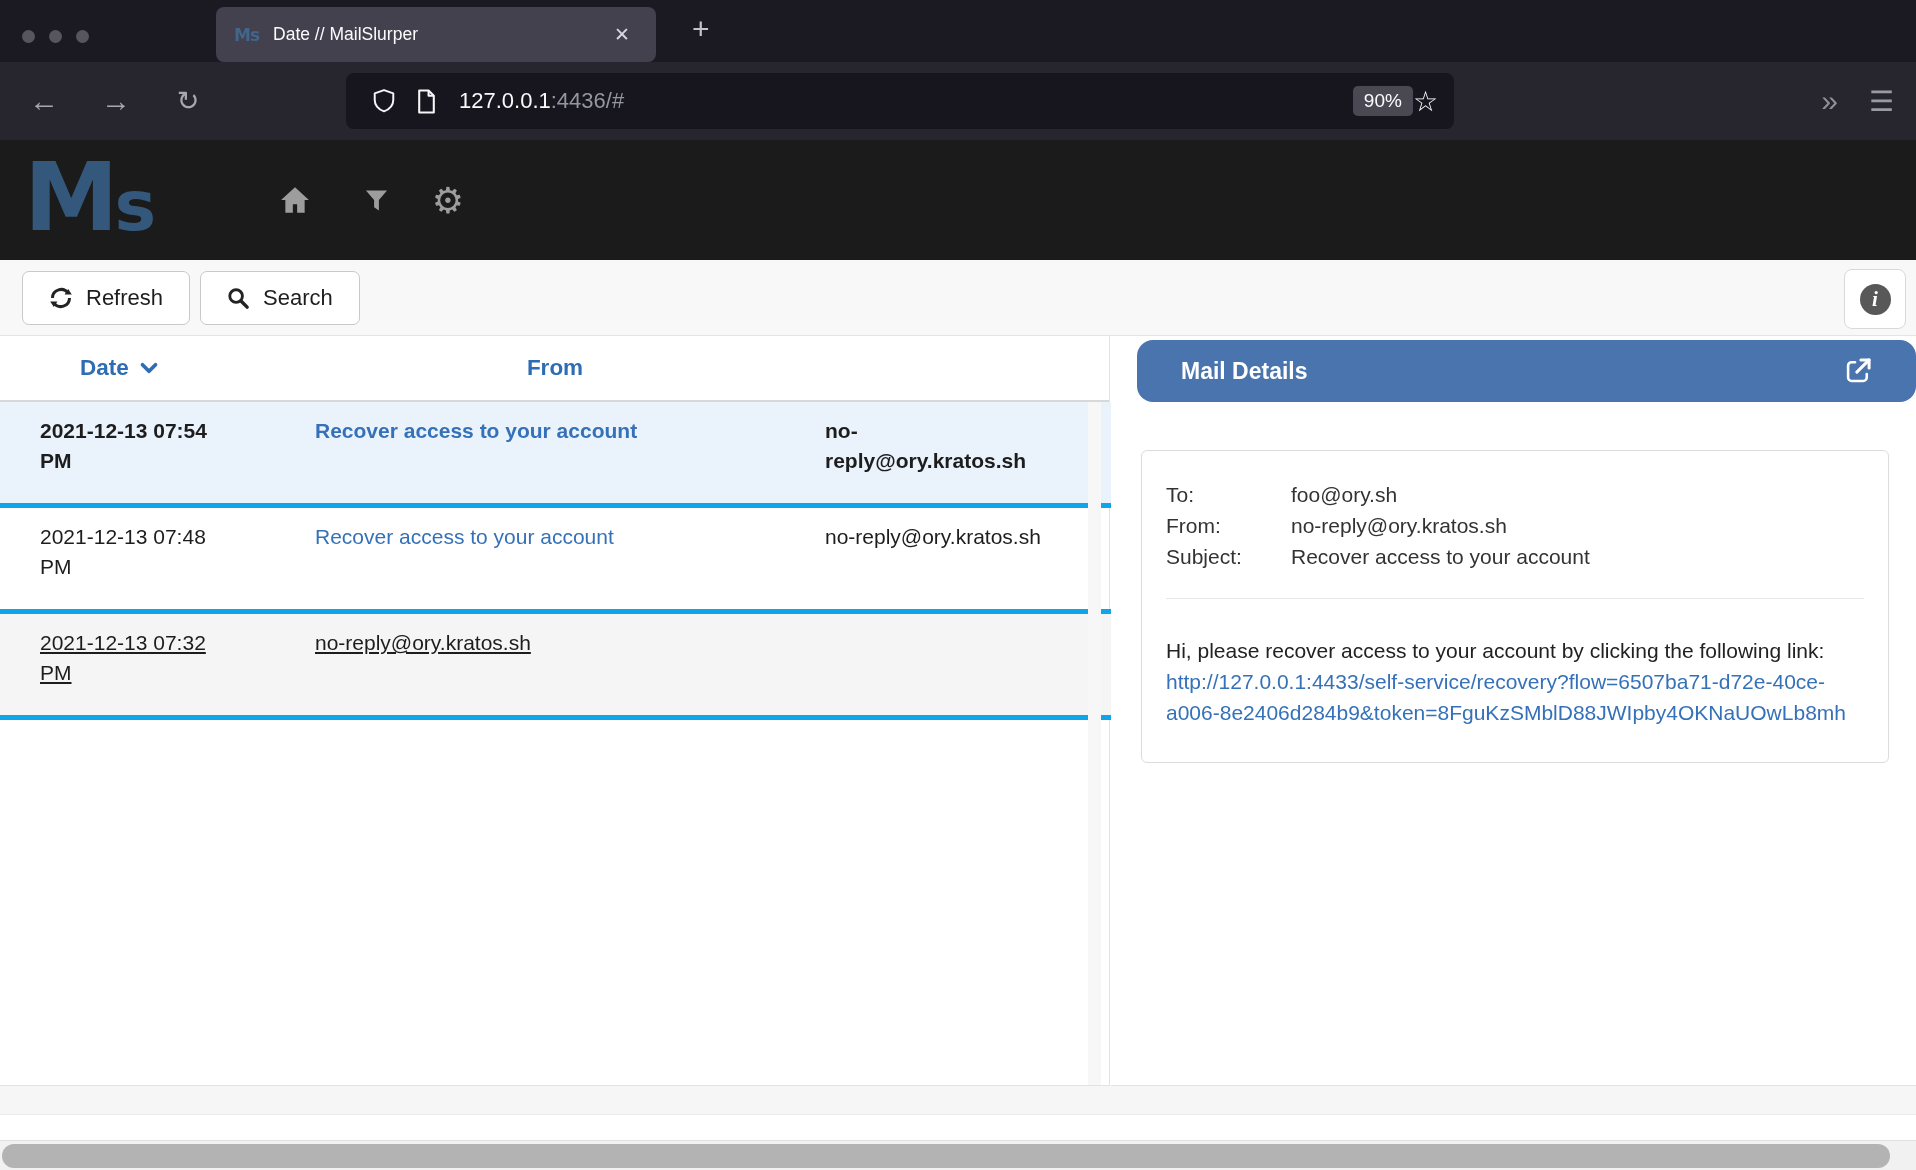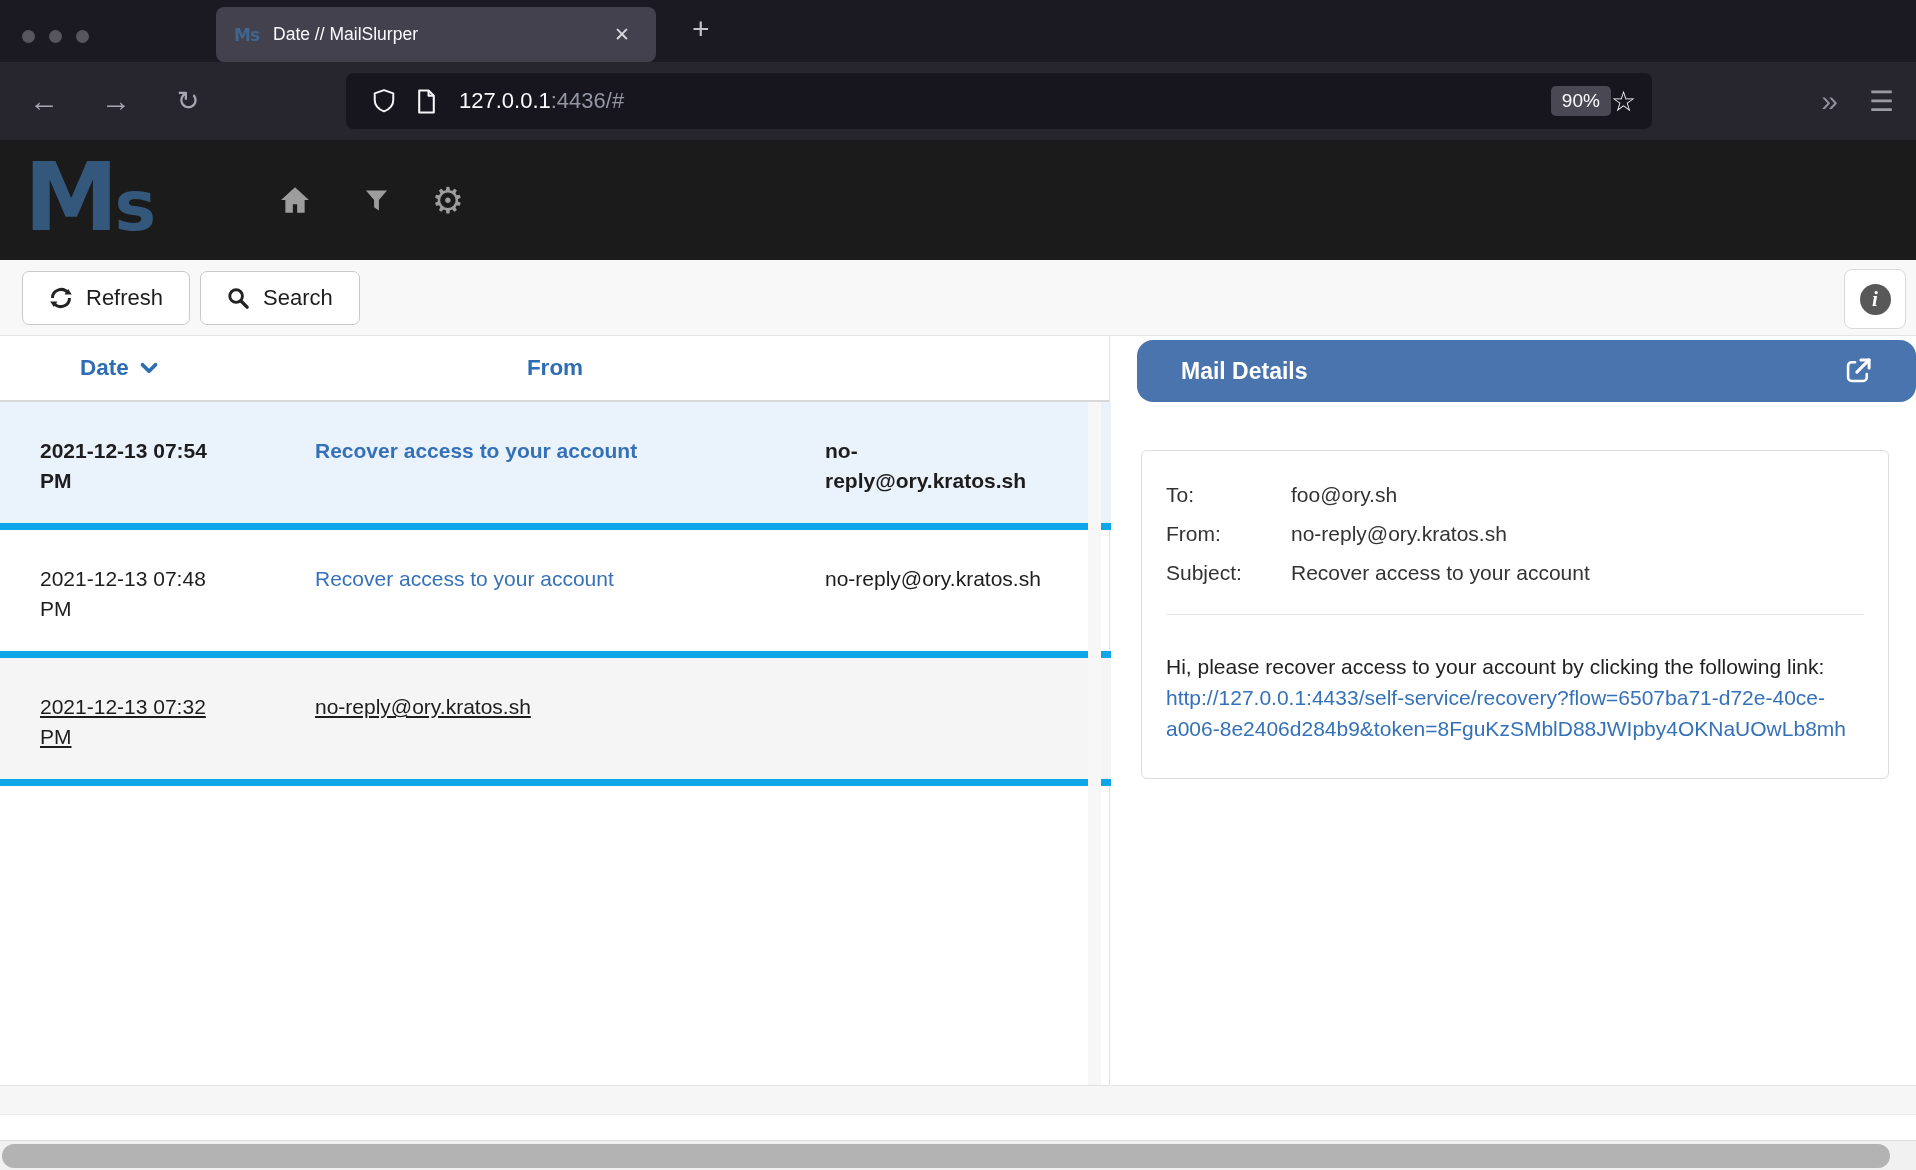--- a/index.html
+++ b/index.html
@@ -13,21 +13,21 @@
   .tab { position:absolute; left:216px; top:7px; width:440px; height:55px; background:#42414d; border-radius:8px;
          display:flex; align-items:center; padding:0 18px; }
   .tab-favicon { font-family:"DejaVu Sans",sans-serif; font-weight:bold; font-size:17px; color:#41658c; letter-spacing:-1px; margin-right:14px; }
   .tab-title { color:#fbfbfe; font-size:17.5px; flex:1; }
   .tab-close { color:#d7d7de; font-size:19px; cursor:default; padding:4px 8px; }
   .new-tab { position:absolute; left:682px; top:12px; color:#c3c3cb; font-size:30px; font-weight:300; padding:0 10px; }
 
   .navbar { position:absolute; top:62px; left:0; right:0; height:78px; background:#27252e; }
   .nav-ico { position:absolute; top:0; height:78px; display:flex; align-items:center; justify-content:center; width:56px;
              color:#a7a7b1; font-size:30px; }
-  .urlbar { position:absolute; left:346px; top:11px; width:1306px; height:56px; background:#17151d; border-radius:8px;
+  .urlbar { position:absolute; left:346px; top:11px; width:1108px; height:56px; background:#17151d; border-radius:8px;
             display:flex; align-items:center; padding:0 16px; }
   .url-shield, .url-page { margin:0 10px; display:flex; align-items:center; }
   .url-text { font-size:22px; margin-left:12px; flex:1; }
   .url-host { color:#f9f9fb; }
   .url-rest { color:#9496a3; }
   .zoom-badge { background:#4a4953; color:#fbfbfe; font-size:19px; border-radius:5px; padding:4px 11px; }
   .star { color:#fbfbfe; font-size:28px; }
   .overflow-btn { position:absolute; right:80px; top:0; height:78px; display:flex; align-items:center; color:#8f8f99; font-size:30px; letter-spacing:-2px; }
   .menu-btn { position:absolute; right:22px; top:0; height:78px; display:flex; align-items:center; color:#9a9aa3; font-size:28px; }
 
@@ -54,34 +54,34 @@
   .main { position:absolute; top:336px; left:0; right:0; height:750px; background:#fff; }
   .list-panel { position:absolute; left:0; top:0; width:1110px; height:100%; background:#fff; border-right:1px solid #e3e3e3; border-bottom:1px solid #e2e2e2;}
   .list-vtrack { position:absolute; left:1088px; top:66px; bottom:0; width:13px; background:#f7f7f7; }
 
   .lrow { display:grid; grid-template-columns:275px 510px 1fr; padding-left:40px; }
   .list-header { height:66px; align-items:center; border-bottom:2px solid #d8d8d8;
                  color:var(--table-header); font-weight:bold; font-size:22.5px; }
   .hdr-date { display:flex; align-items:center; gap:10px;margin-left:40px; }
   .hdr-from { text-align:center; padding-right:30px; }
 
-  .mail-row { padding-top:34px; padding-bottom:27px; border-bottom:7px solid #0ea5e9; font-size:21px; line-height:30px; color:#1d1d1d; width:1286px; }
+  .mail-row { padding-top:14px; padding-bottom:27px; border-bottom:5px solid #0ea5e9; font-size:21px; line-height:30px; color:#1d1d1d; width:1286px; }
   .mail-row.striped { background:#f5f5f5;text-decoration:underline; }
   .mail-row.selected { background:var(--selected-row); font-weight:bold; }
   .cell-date { max-width:200px; padding-right:10px; }
   .cell-subject a { color:var(--link); text-decoration:none; }
   .cell-from { max-width:220px; overflow-wrap:break-word; }
 
   .details-panel { position:absolute; left:1111px; right:0; top:0; height:100%; background:#fff; border-bottom:1px solid #e2e2e2; }
   .details-header { position:absolute; left:26px; right:0; top:4px; height:62px; background:var(--details-header);
                     border-radius:16px; display:flex; align-items:center; padding:0 44px; }
   .details-title { color:#fff; font-weight:bold; font-size:23px; flex:1; }
   .details-card { position:absolute; left:30px; right:27px; top:114px; border:1px solid #dcdcdc; border-radius:6px;
                   padding:28px 24px 34px 24px; }
-  .fields { display:grid; grid-template-columns:125px 1fr; row-gap:8px; font-size:21px; line-height:31px; color:#333; }
+  .fields { display:grid; grid-template-columns:125px 1fr; font-size:21px; line-height:31px; color:#333; }
   .card-divider { border:none; border-top:1px solid #e7e7e7; margin:26px 0 36px 0; }
   .mail-body { font-size:21px; line-height:31px; color:#222; max-width:680px; overflow-wrap:anywhere; }
   .mail-body a { color:var(--link); text-decoration:none; }
 
   
   .strip-gray { position:absolute; top:1086px; left:0; right:0; height:28px; background:#f6f6f6; }
   .strip-white { position:absolute; top:1114px; left:0; right:0; height:26px; background:#fff; border-top:1px solid #ececec; }
   .hscroll { position:absolute; top:1140px; left:0; right:0; height:30px; background:#f1f1f1; border-top:1px solid #e0e0e0; }
   .hthumb { position:absolute; top:3px; left:2px; width:1888px; height:24px; background:#b3b3b3; border-radius:12px; }
 

